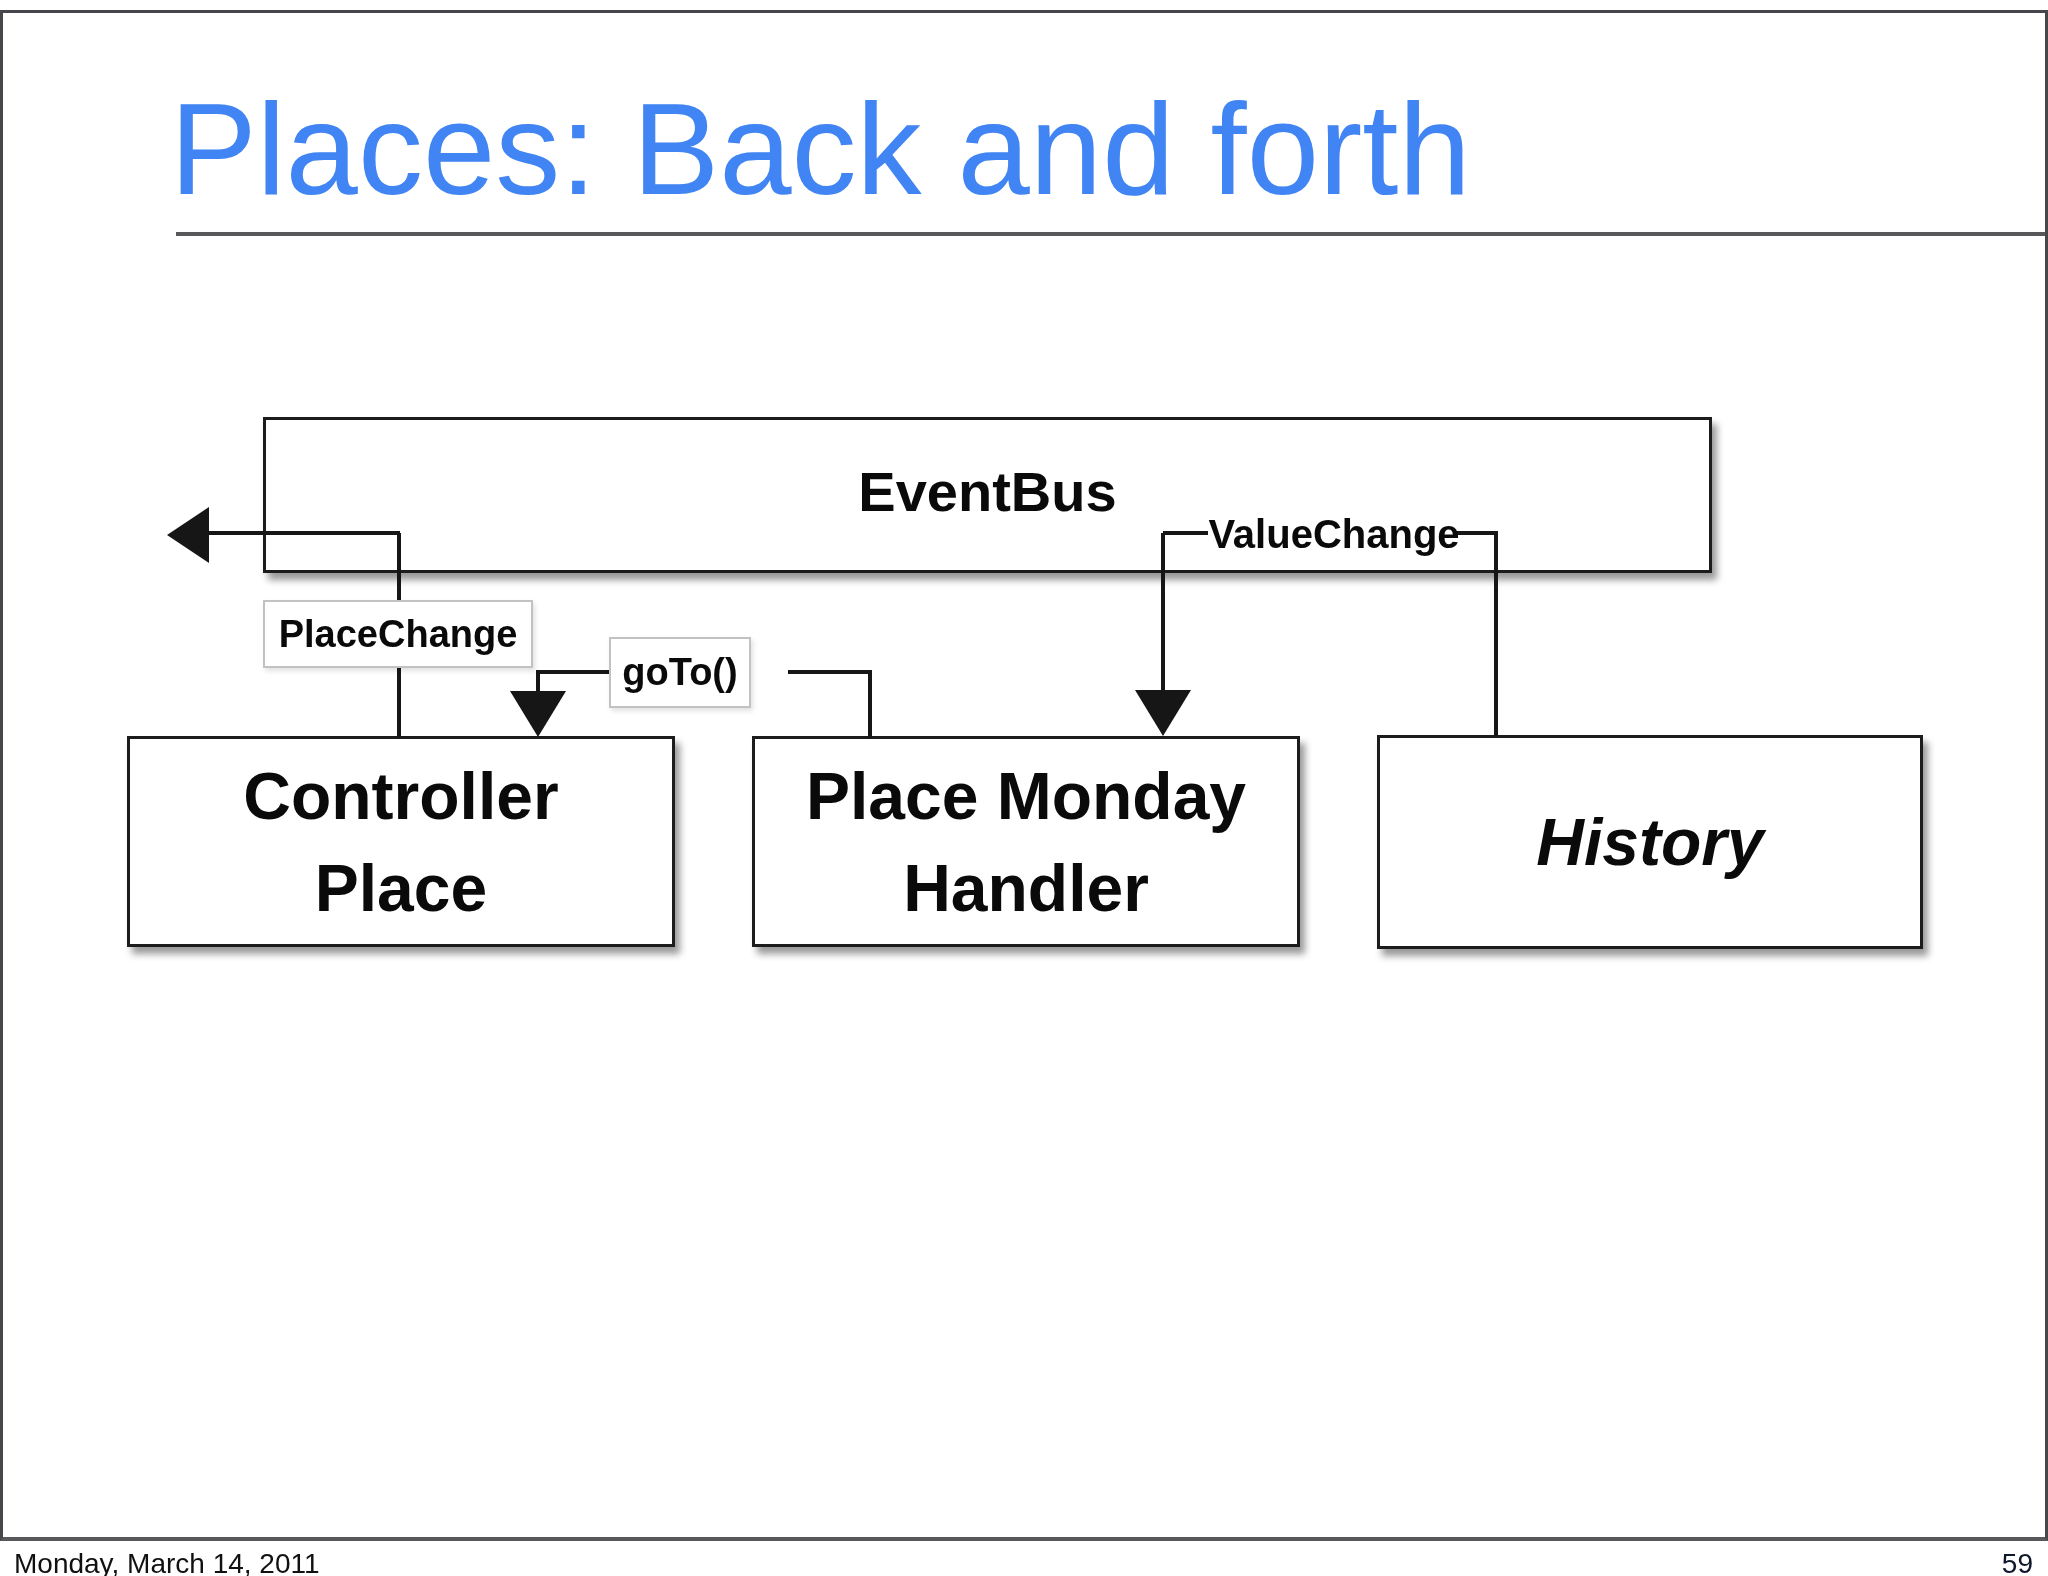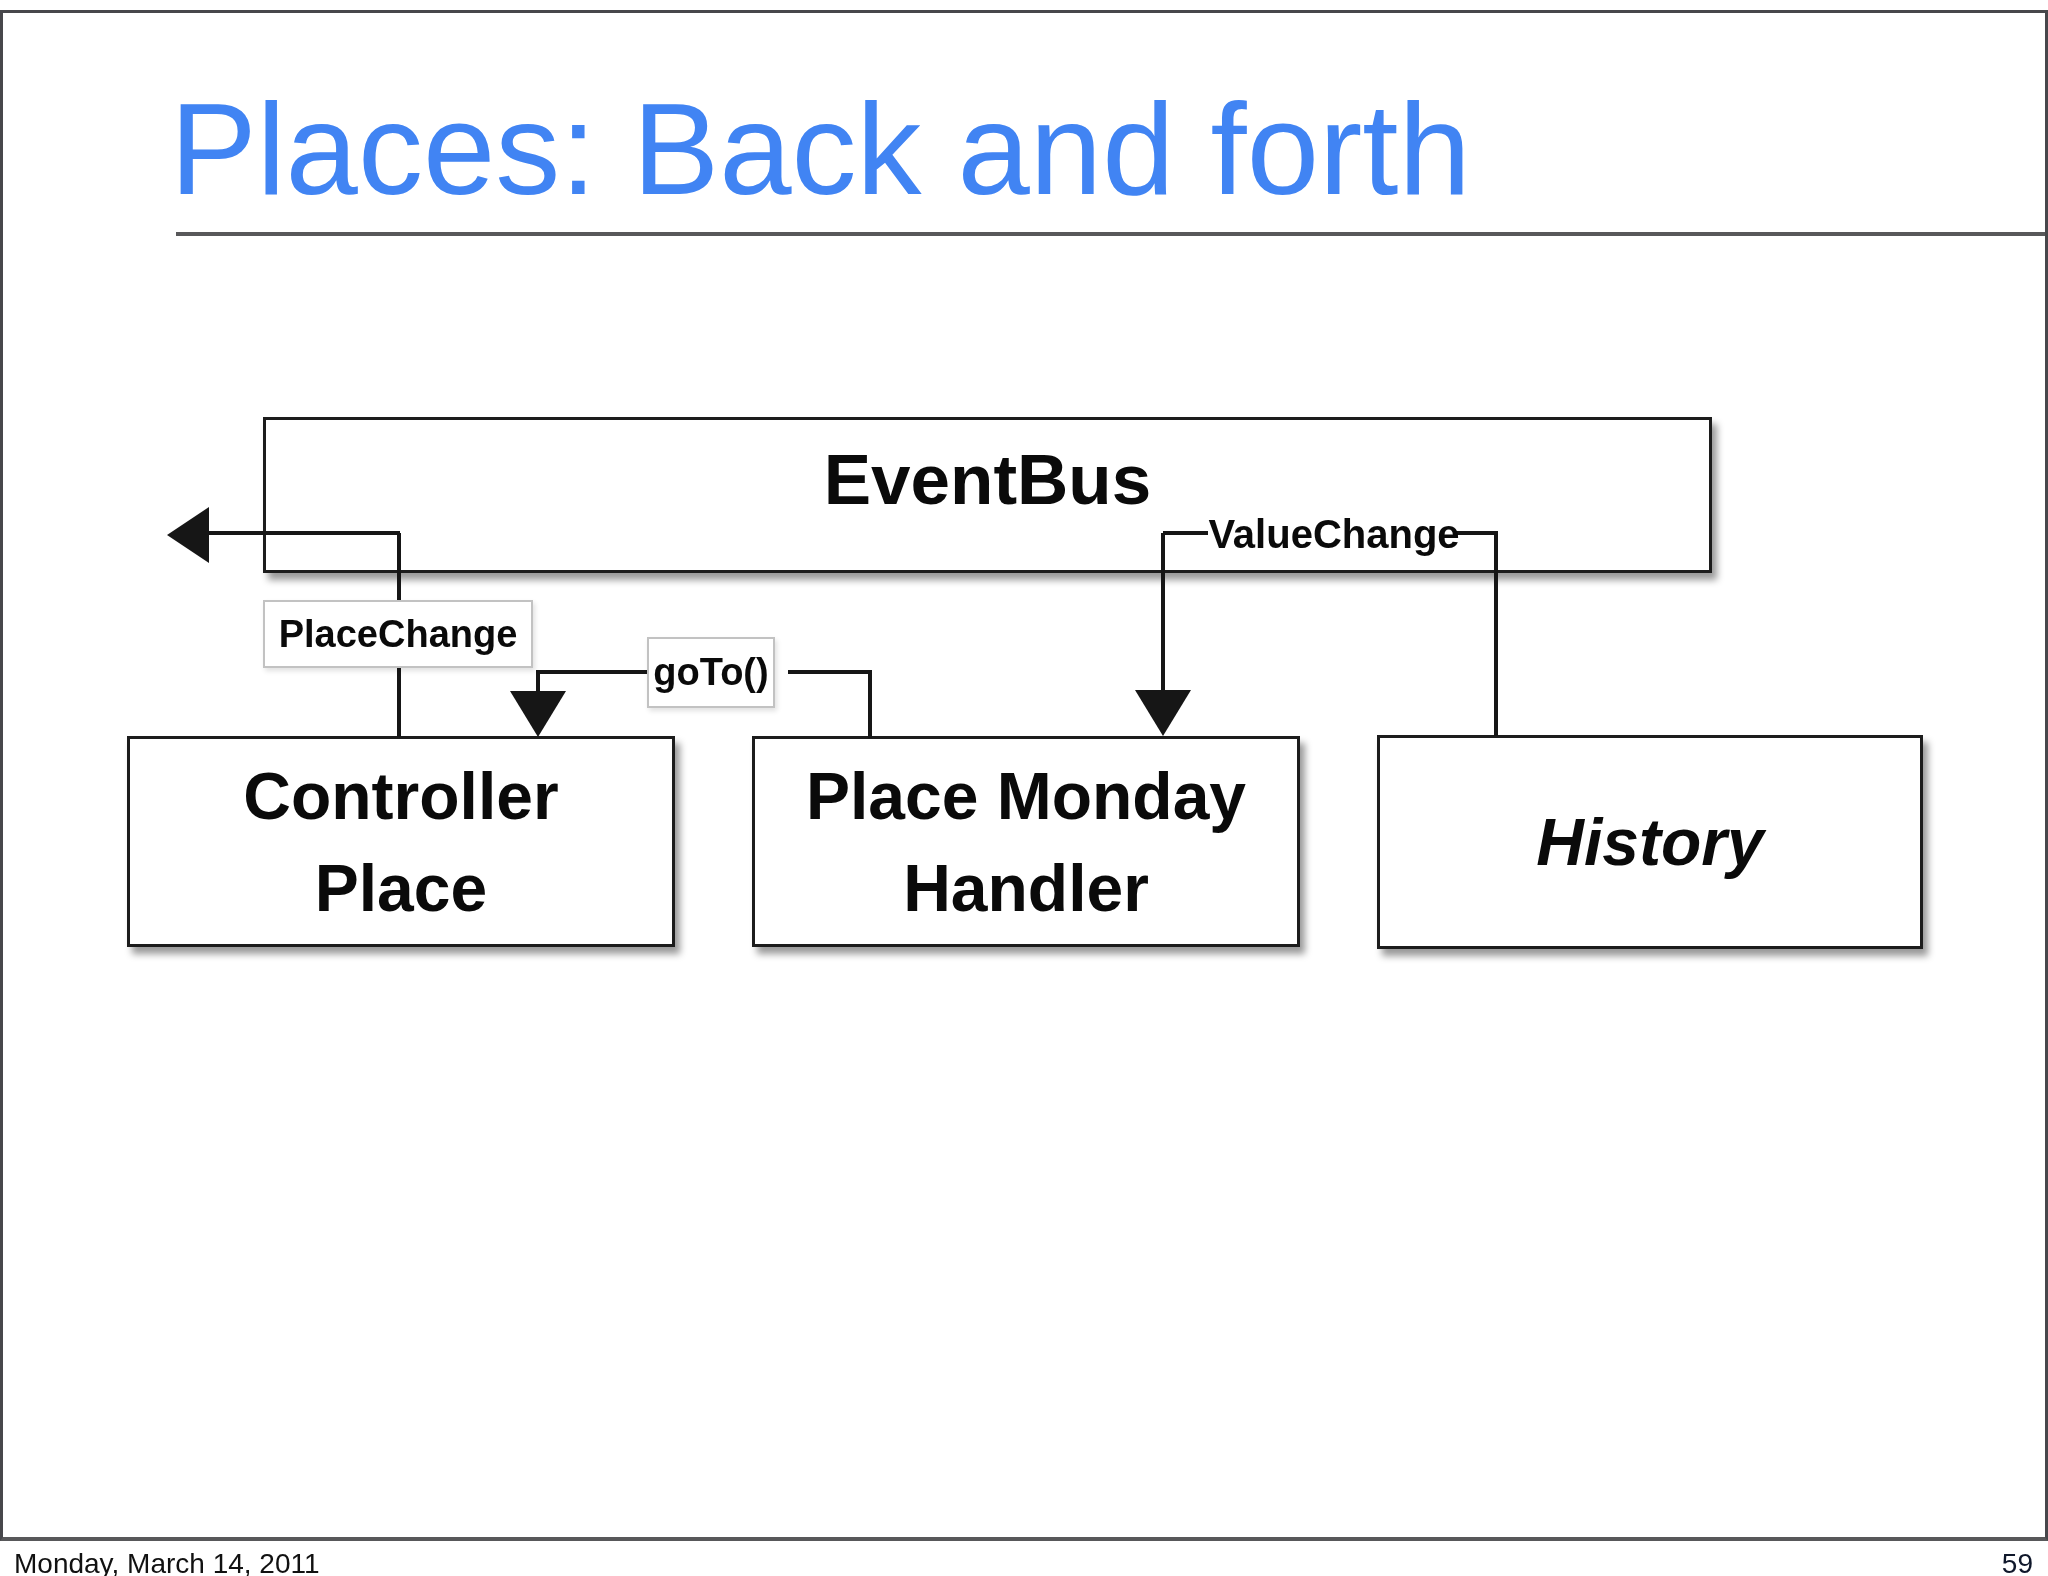--- a/index.html
+++ b/index.html
@@ -52,22 +52,22 @@
     flex-direction: column;
     align-items: center;
     justify-content: center;
     text-align: center;
     color: #0a0a0a;
     font-weight: 700;
   }
   .node-eventbus {
     left: 263px; top: 407px; width: 1449px; height: 156px;
     justify-content: flex-start;
-    font-size: 71px; line-height: 96px;
-    padding-top: 12px;
+    font-size: 56px; line-height: 96px;
+    padding-top: 24px;
   }
   .node-bottom { font-size: 66px; line-height: 92px; }
   .node-place-controller { left: 127px; top: 726px; width: 548px; height: 211px; }
   .node-place-history   { left: 752px; top: 726px; width: 548px; height: 211px; }
   .node-history         { left: 1377px; top: 725px; width: 546px; height: 214px; font-style: italic; }
 
   
   .line { position: absolute; background: #161616; z-index: 2; }
   .arrowhead { position: absolute; width: 0; height: 0; z-index: 2; }
   .ah-left  { border-top: 28px solid transparent; border-bottom: 28px solid transparent; border-right: 42px solid #161616; }
@@ -140,21 +140,21 @@
 
   <div class="line" style="left:1163px; top:521px; width:45px; height:4px;"></div>
   <div class="line" style="left:1456px; top:521px; width:42px; height:4px;"></div>
   <div class="line" style="left:1161px; top:523px; width:4px; height:159px;"></div>
   <div class="arrowhead ah-down" style="left:1135px; top:680px;"></div>
   <div class="line" style="left:1494px; top:523px; width:4px; height:203px;"></div>
 
   <div class="edge-label" style="left:263px; top:590px; width:270px; height:68px;">
     <span>PlaceChange</span>
   </div>
-  <div class="edge-label" style="left:647px; top:627px; width:128px; height:71px;">
+  <div class="edge-label" style="left:609px; top:627px; width:142px; height:71px;">
     <span>goTo()</span>
   </div>
   <div class="edge-label-plain" style="left:1206px; top:502px; width:256px;">ValueChange</div>
 
   <div class="node node-bottom node-place-controller">
     <span>Controller</span>
     <span>Place</span>
   </div>
   <div class="node node-bottom node-place-history">
     <span>Place Monday</span>

